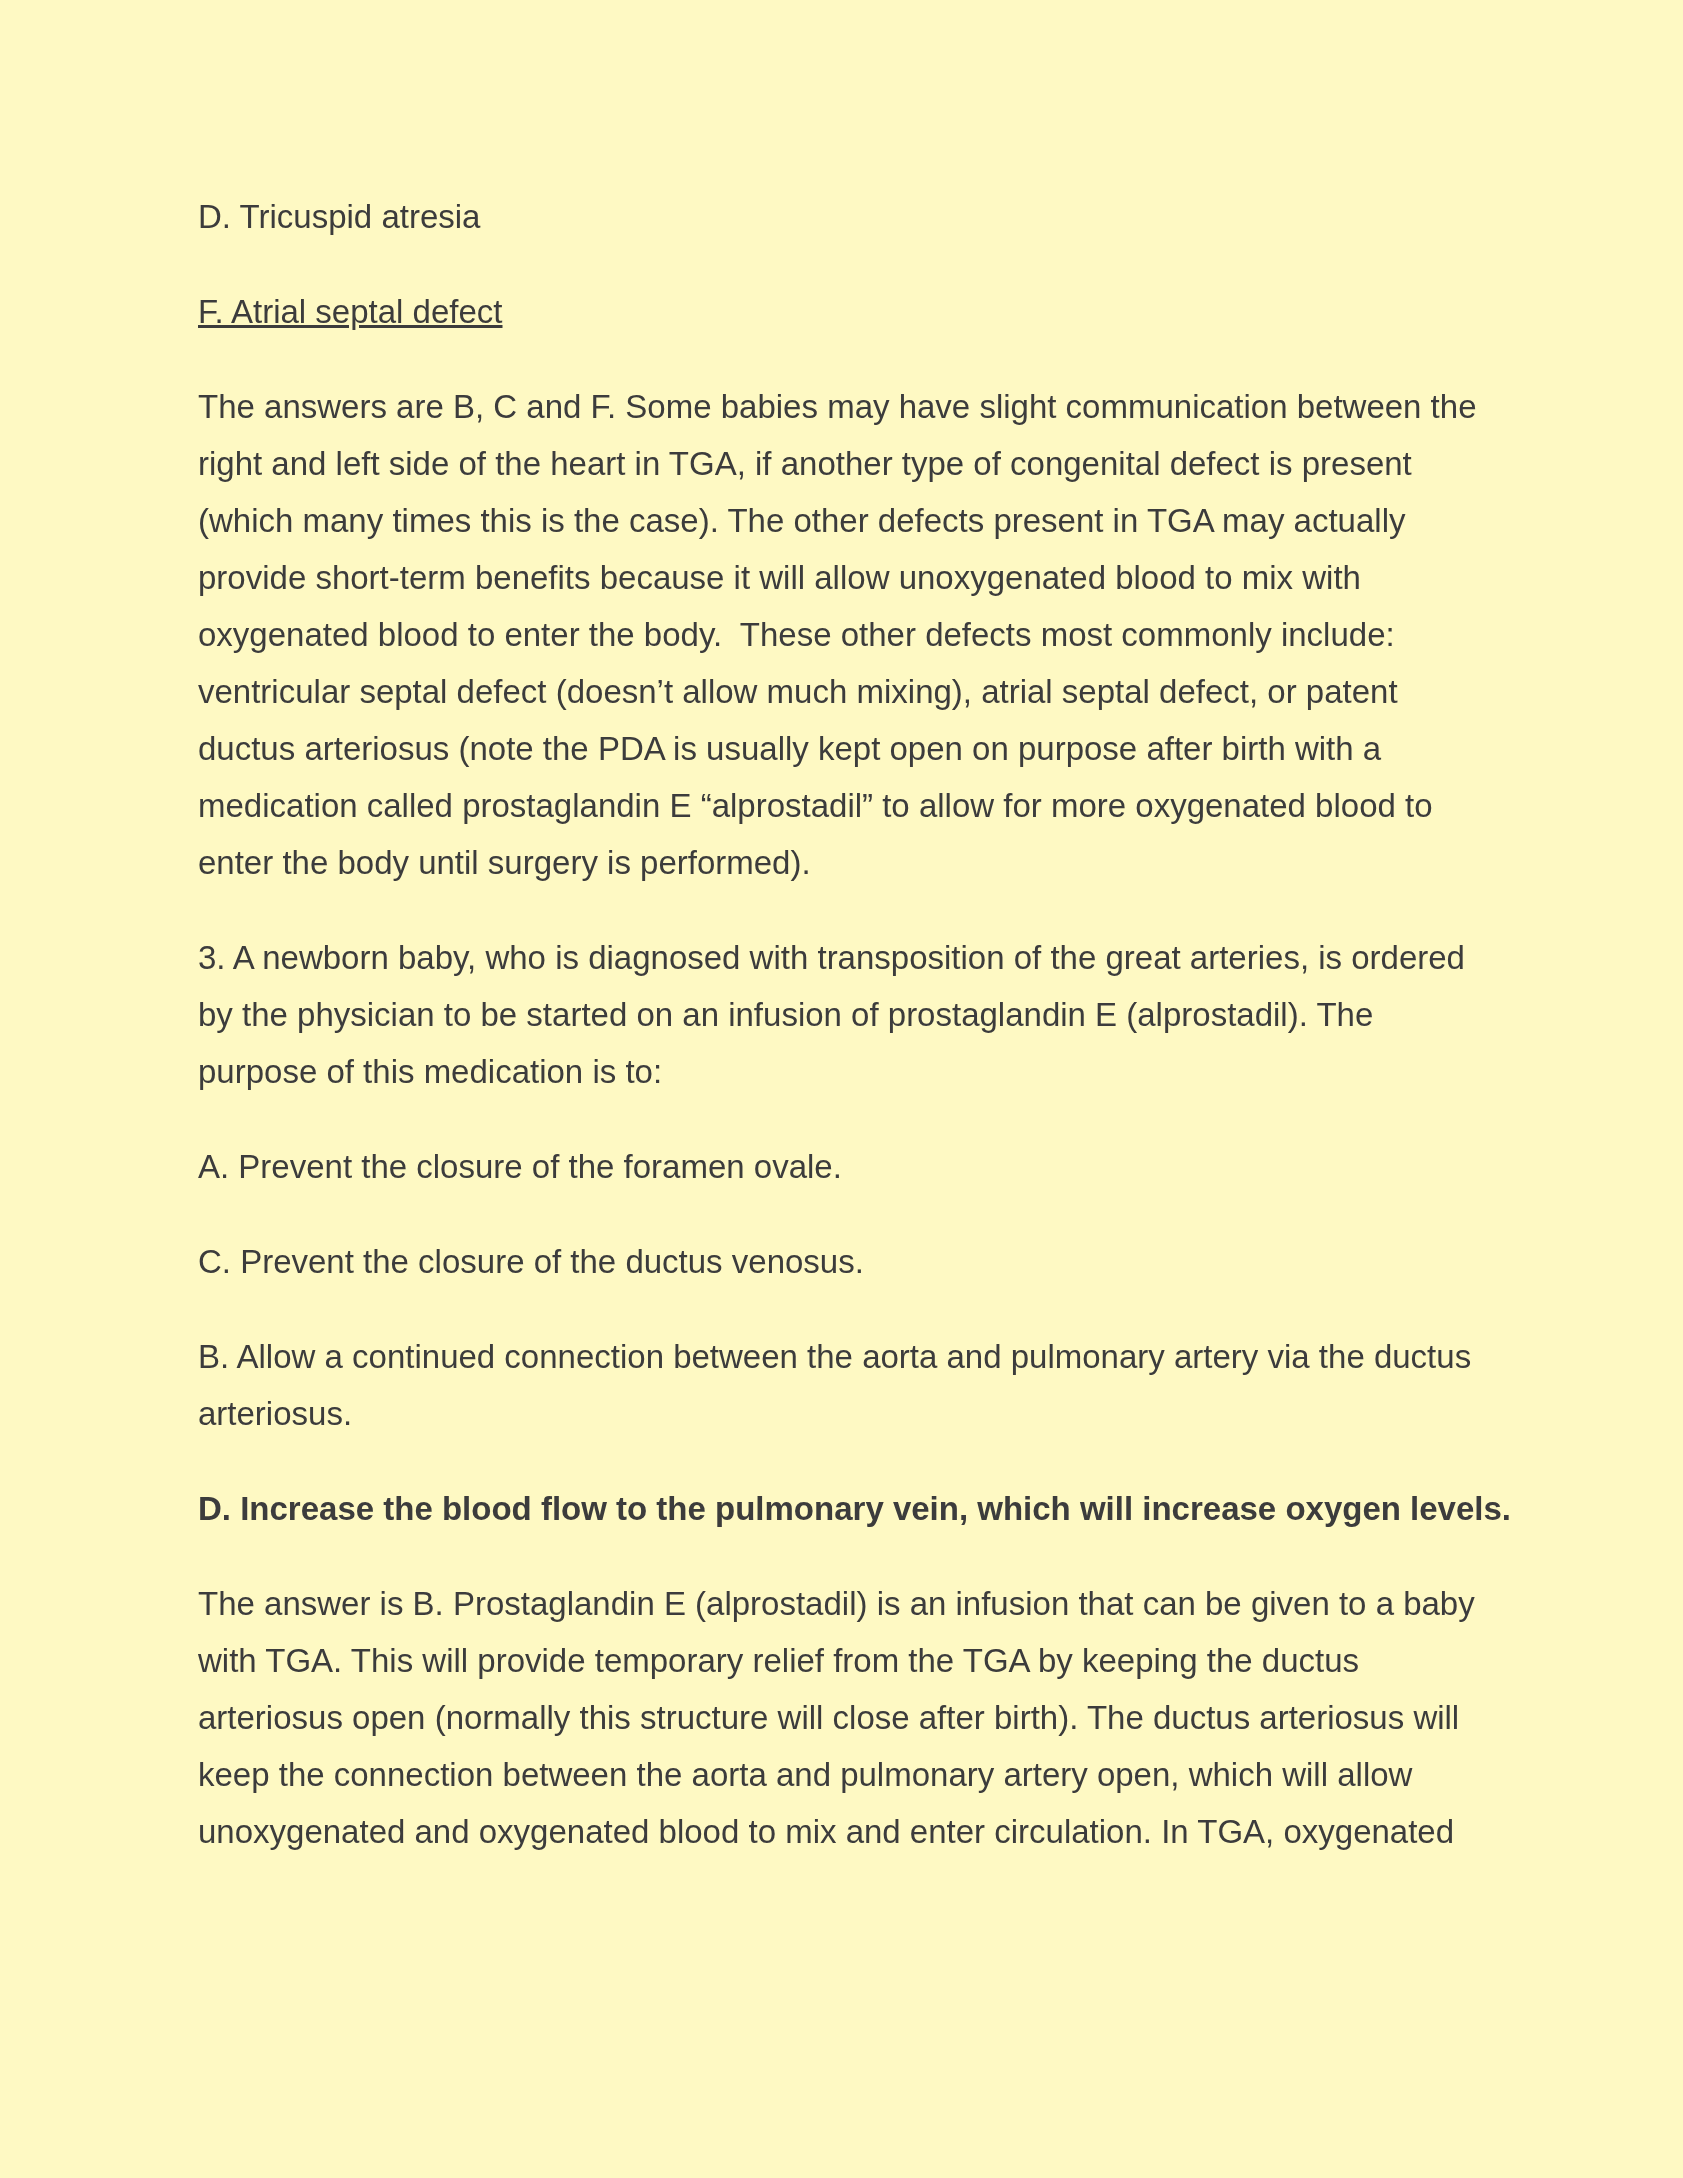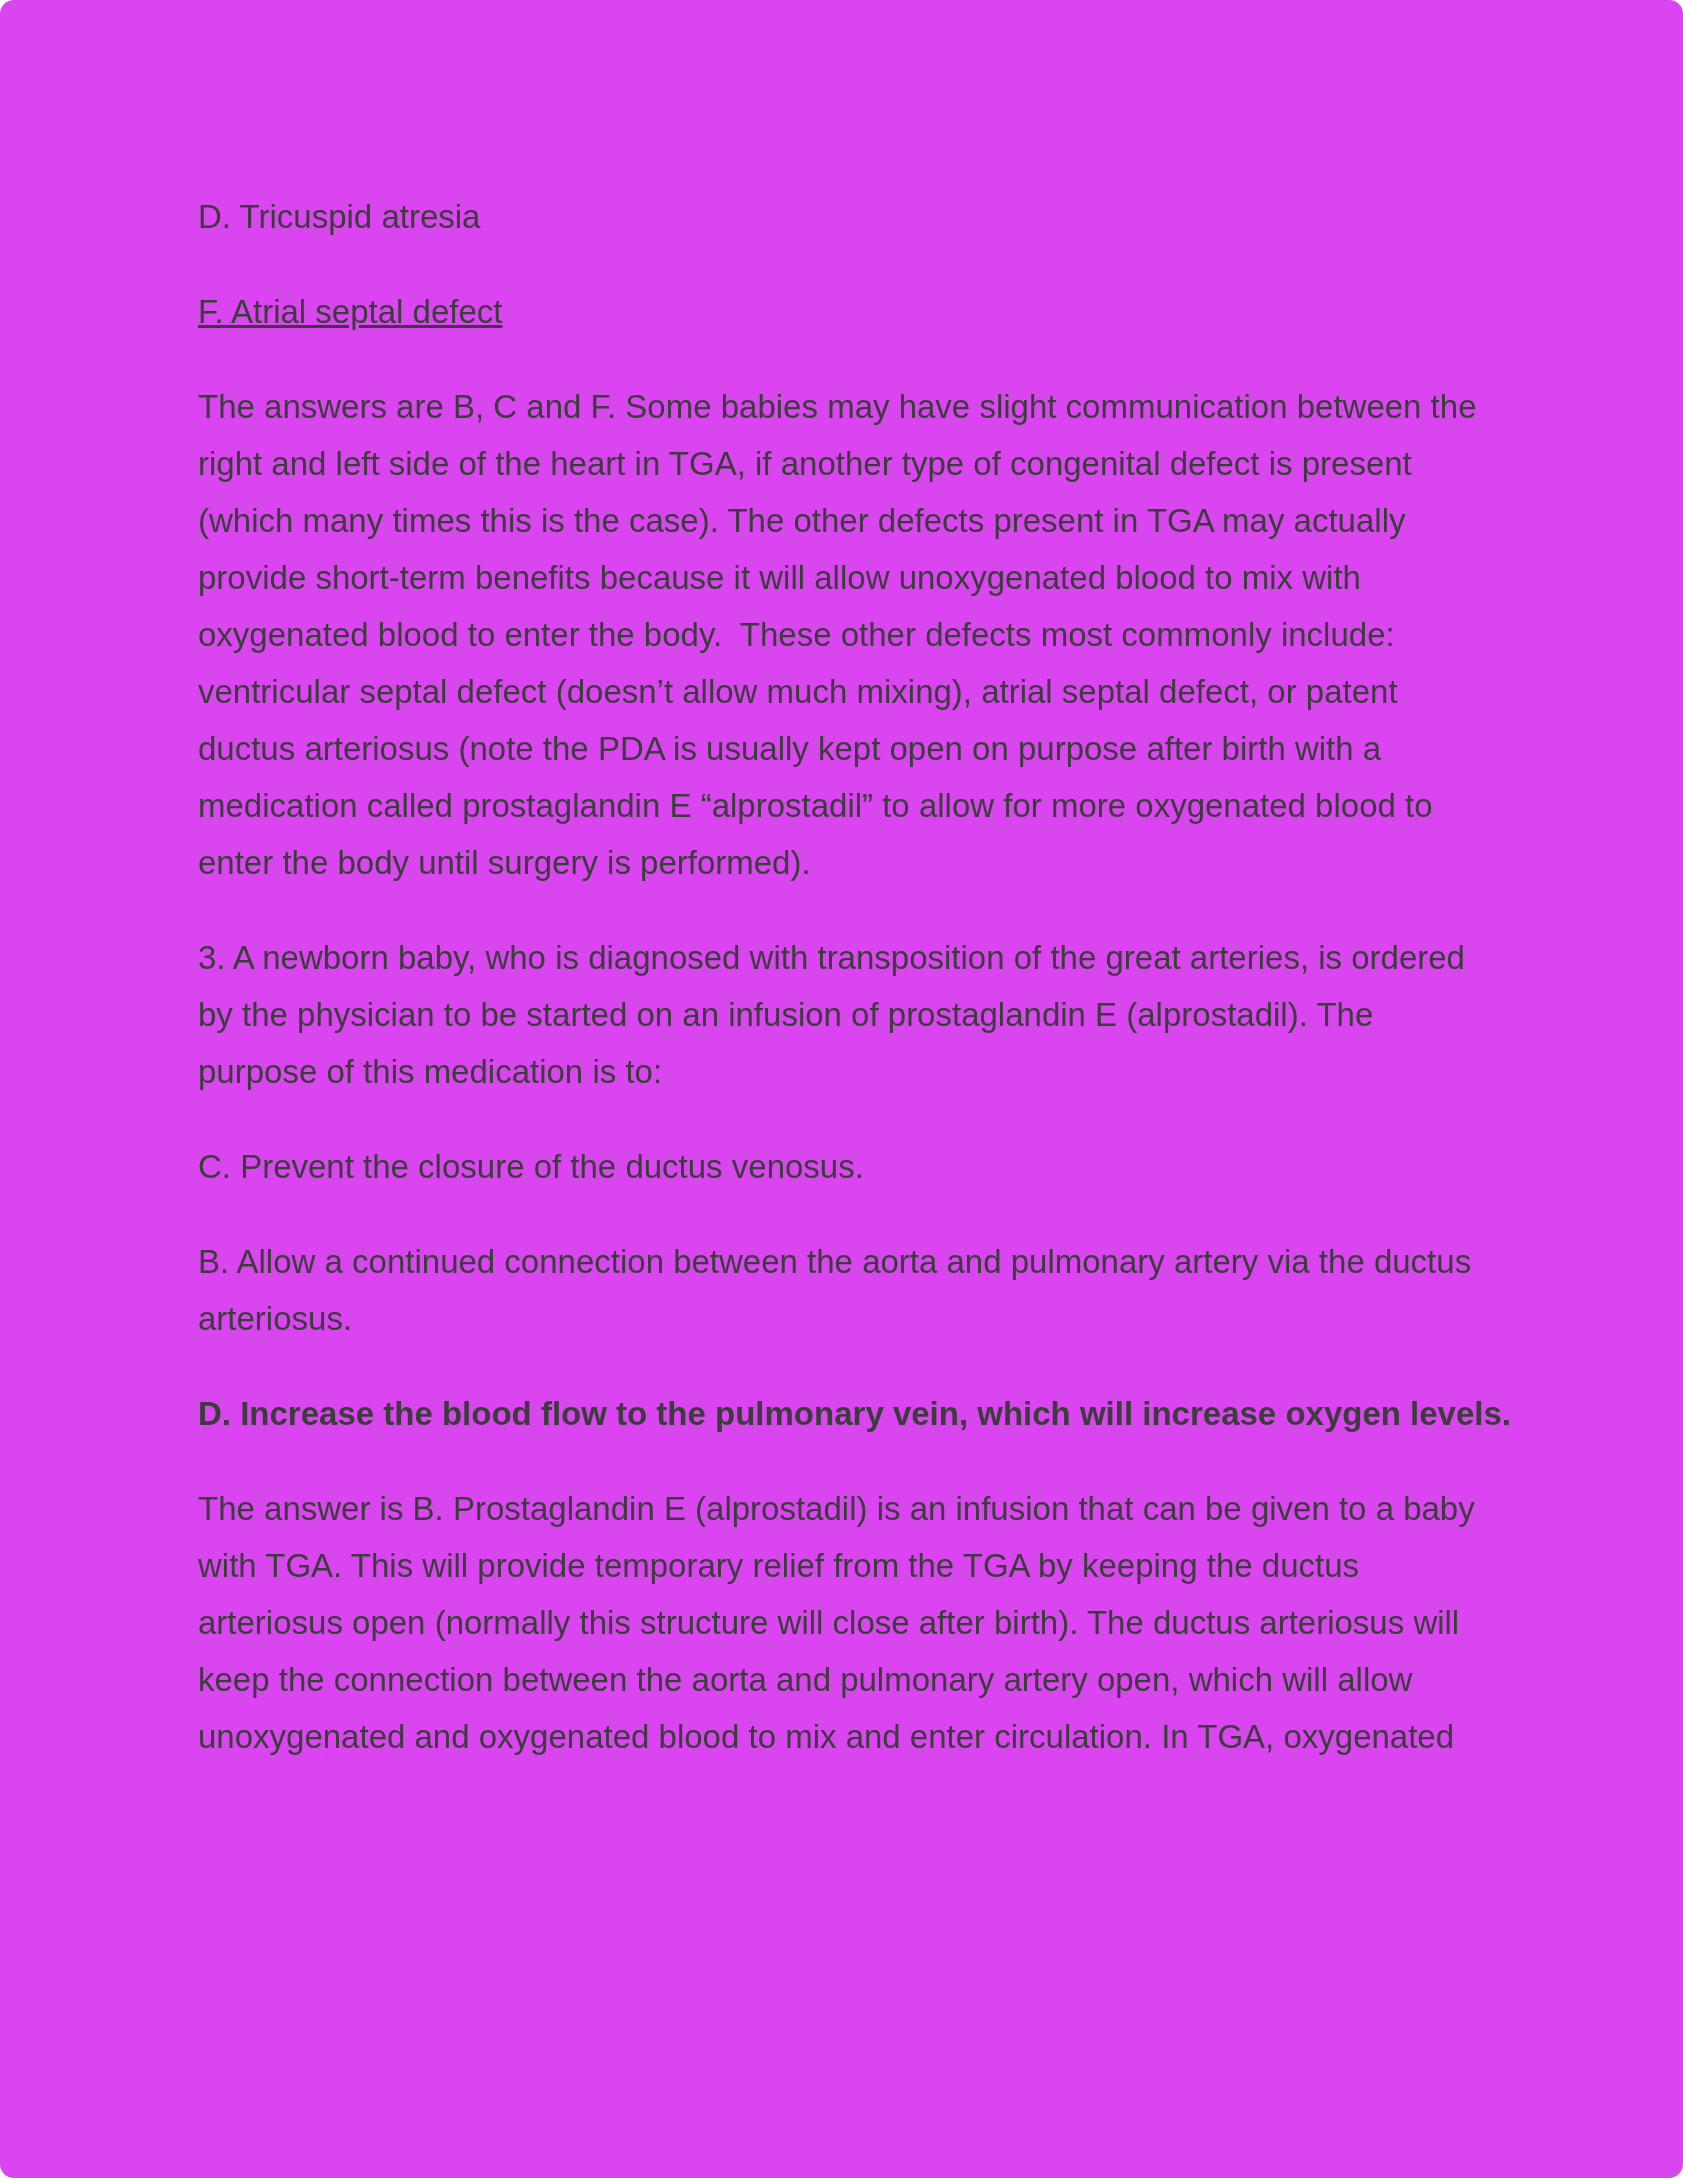--- a/index.html
+++ b/index.html
@@ -23,36 +23,37 @@
     line-height: 57px;
     font-weight: 400;
     color: #3c3c3c;
     white-space: pre-wrap;   
     letter-spacing: 0;
   }
 </style>
 </head>
 <body>
 
-<div class="page" style="background: #d946ef; border-radius: 14px;">
+<div class="page" style="background: #fef9c3;">
   <main>
       <p class="para" style="color: rgb(60, 60, 60);">D. Tricuspid atresia</p>
       <p class="para" style="color: rgb(60, 60, 60); text-decoration: underline;">F. Atrial septal defect</p>
       <p class="para" style="color: rgb(60, 60, 60);">The answers are B, C and F. Some babies may have slight communication between the
 right and left side of the heart in TGA, if another type of congenital defect is present
 (which many times this is the case). The other defects present in TGA may actually
 provide short-term benefits because it will allow unoxygenated blood to mix with
 oxygenated blood to enter the body.  These other defects most commonly include:
 ventricular septal defect (doesn’t allow much mixing), atrial septal defect, or patent
 ductus arteriosus (note the PDA is usually kept open on purpose after birth with a
 medication called prostaglandin E “alprostadil” to allow for more oxygenated blood to
 enter the body until surgery is performed).</p>
       <p class="para" style="color: rgb(60, 60, 60);">3. A newborn baby, who is diagnosed with transposition of the great arteries, is ordered
 by the physician to be started on an infusion of prostaglandin E (alprostadil). The
 purpose of this medication is to:</p>
+      <p class="para" style="color: rgb(60, 60, 60);">A. Prevent the closure of the foramen ovale.</p>
       <p class="para" style="color: rgb(60, 60, 60);">C. Prevent the closure of the ductus venosus.</p>
       <p class="para" style="color: rgb(60, 60, 60);">B. Allow a continued connection between the aorta and pulmonary artery via the ductus
 arteriosus.</p>
       <p class="para" style="color: rgb(60, 60, 60); font-weight: bold;">D. Increase the blood flow to the pulmonary vein, which will increase oxygen levels.</p>
       <p class="para" style="color: rgb(60, 60, 60);">The answer is B. Prostaglandin E (alprostadil) is an infusion that can be given to a baby
 with TGA. This will provide temporary relief from the TGA by keeping the ductus
 arteriosus open (normally this structure will close after birth). The ductus arteriosus will
 keep the connection between the aorta and pulmonary artery open, which will allow
 unoxygenated and oxygenated blood to mix and enter circulation. In TGA, oxygenated</p>
     </main>

